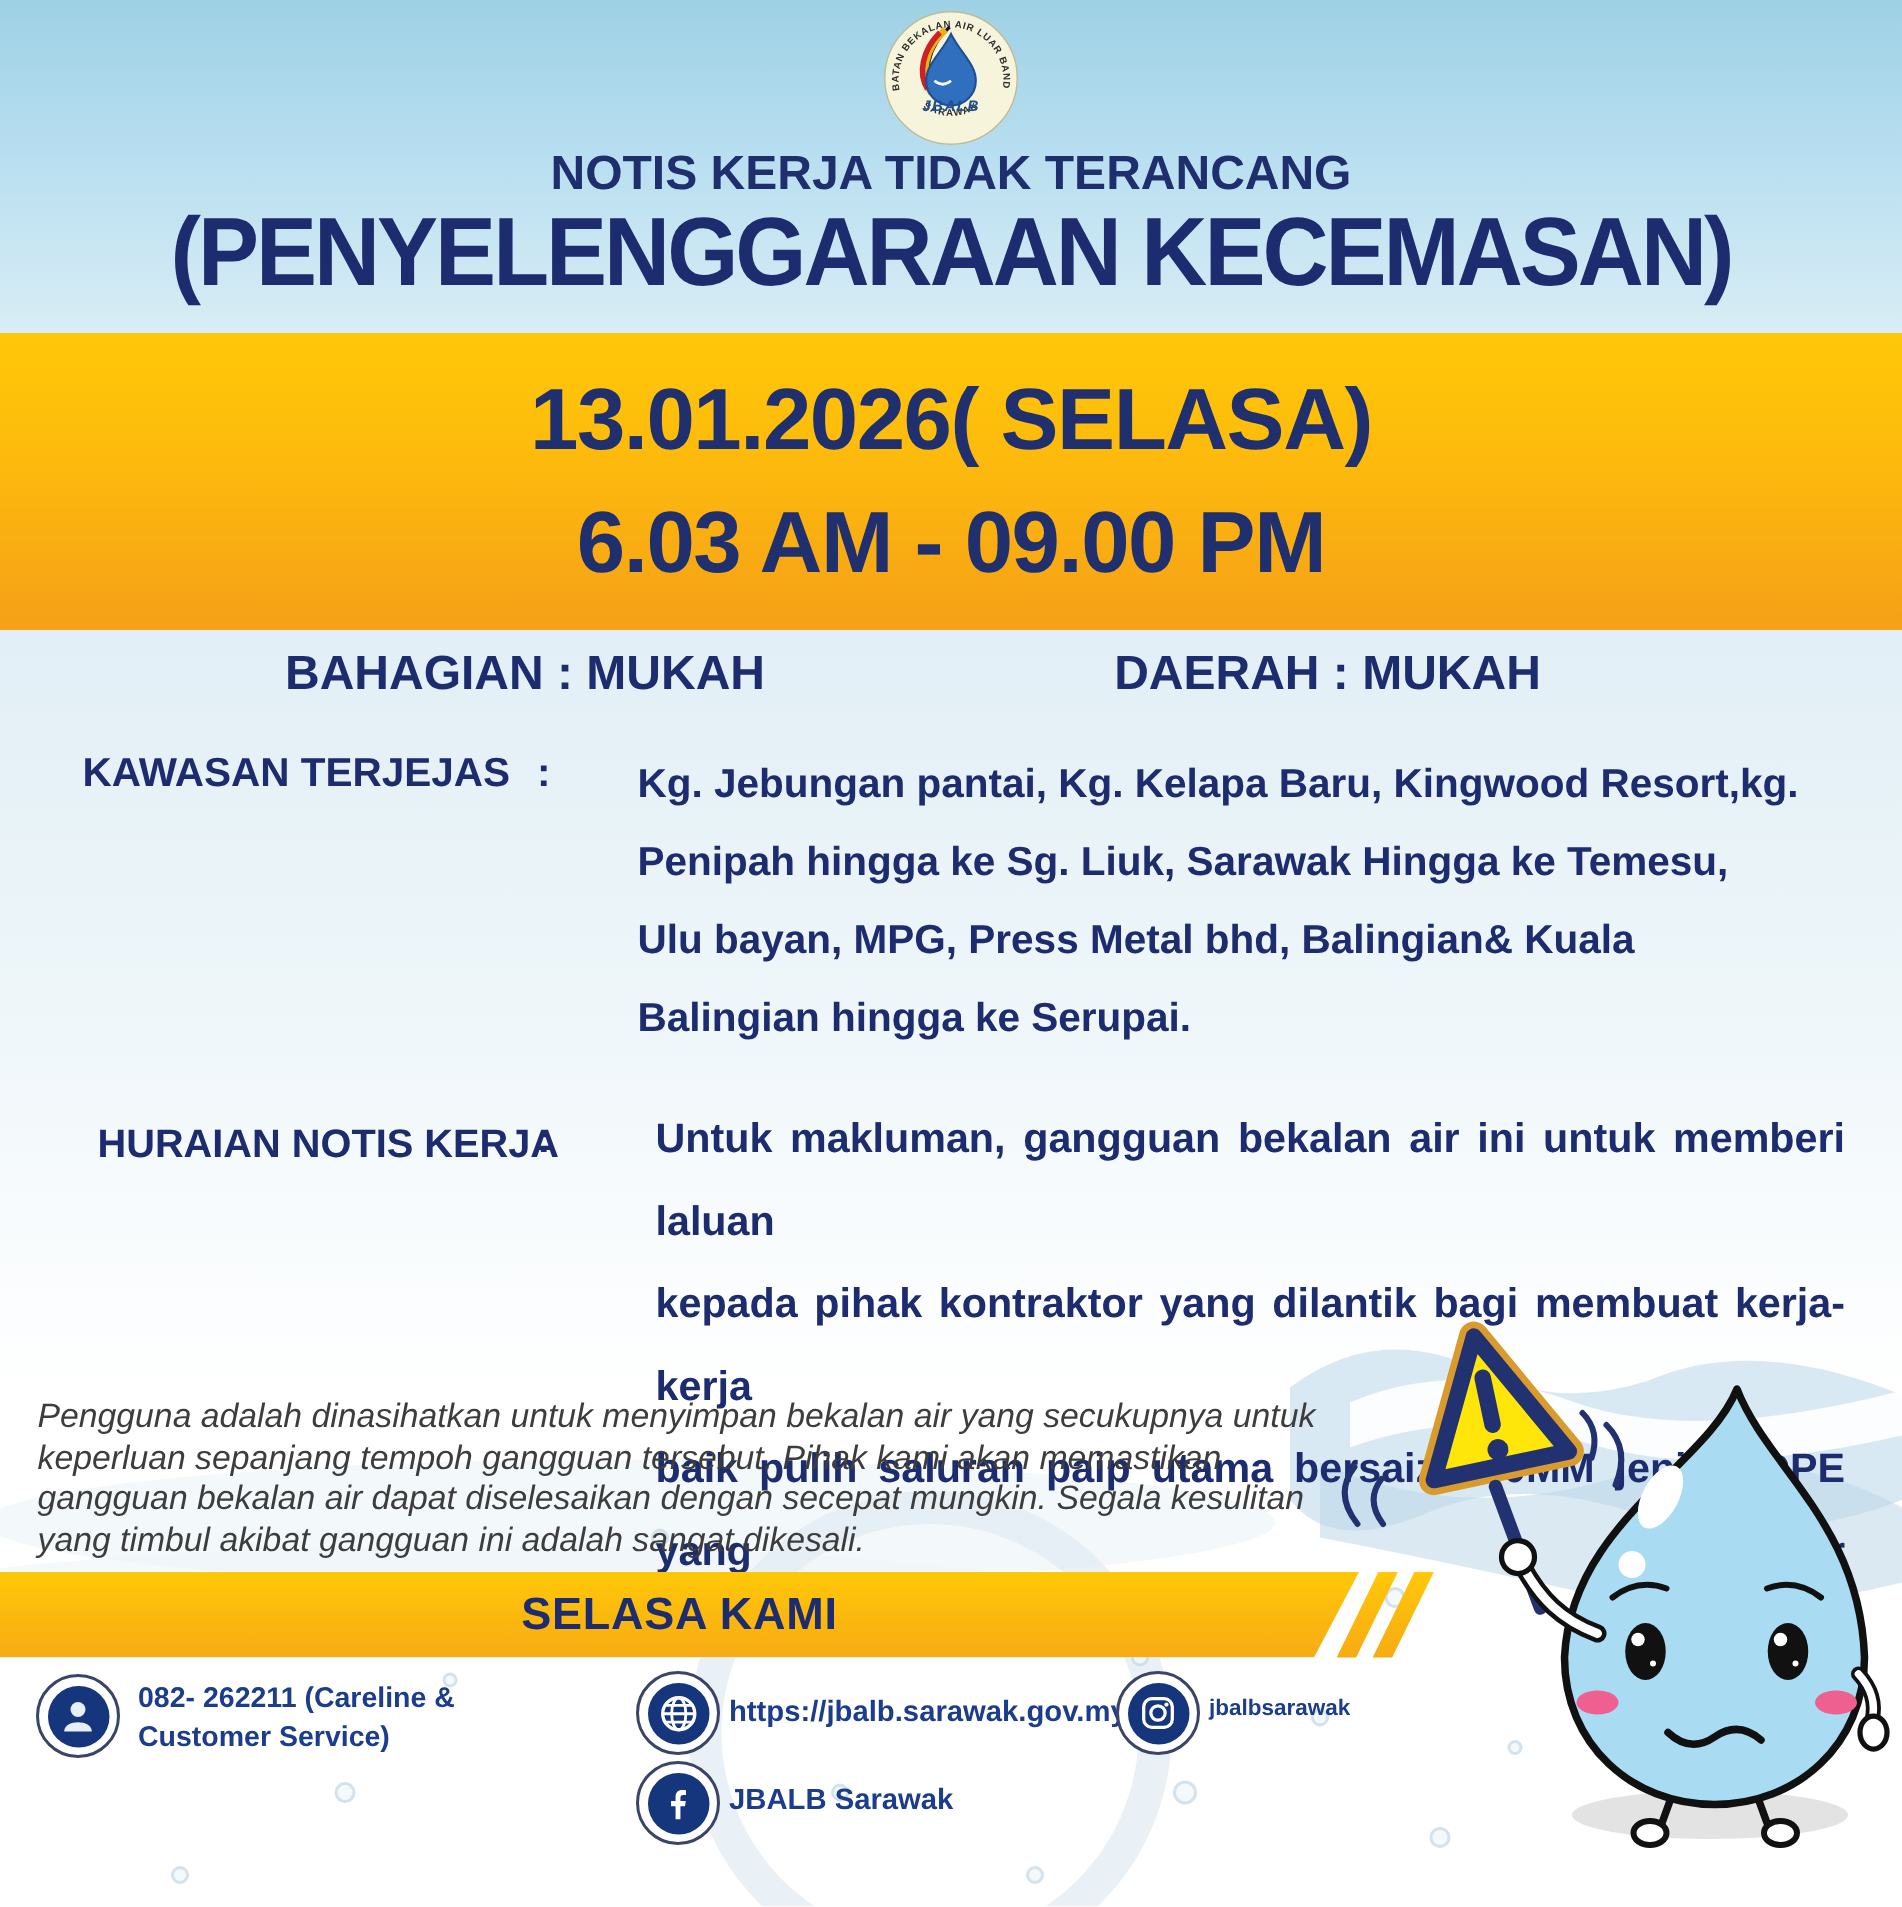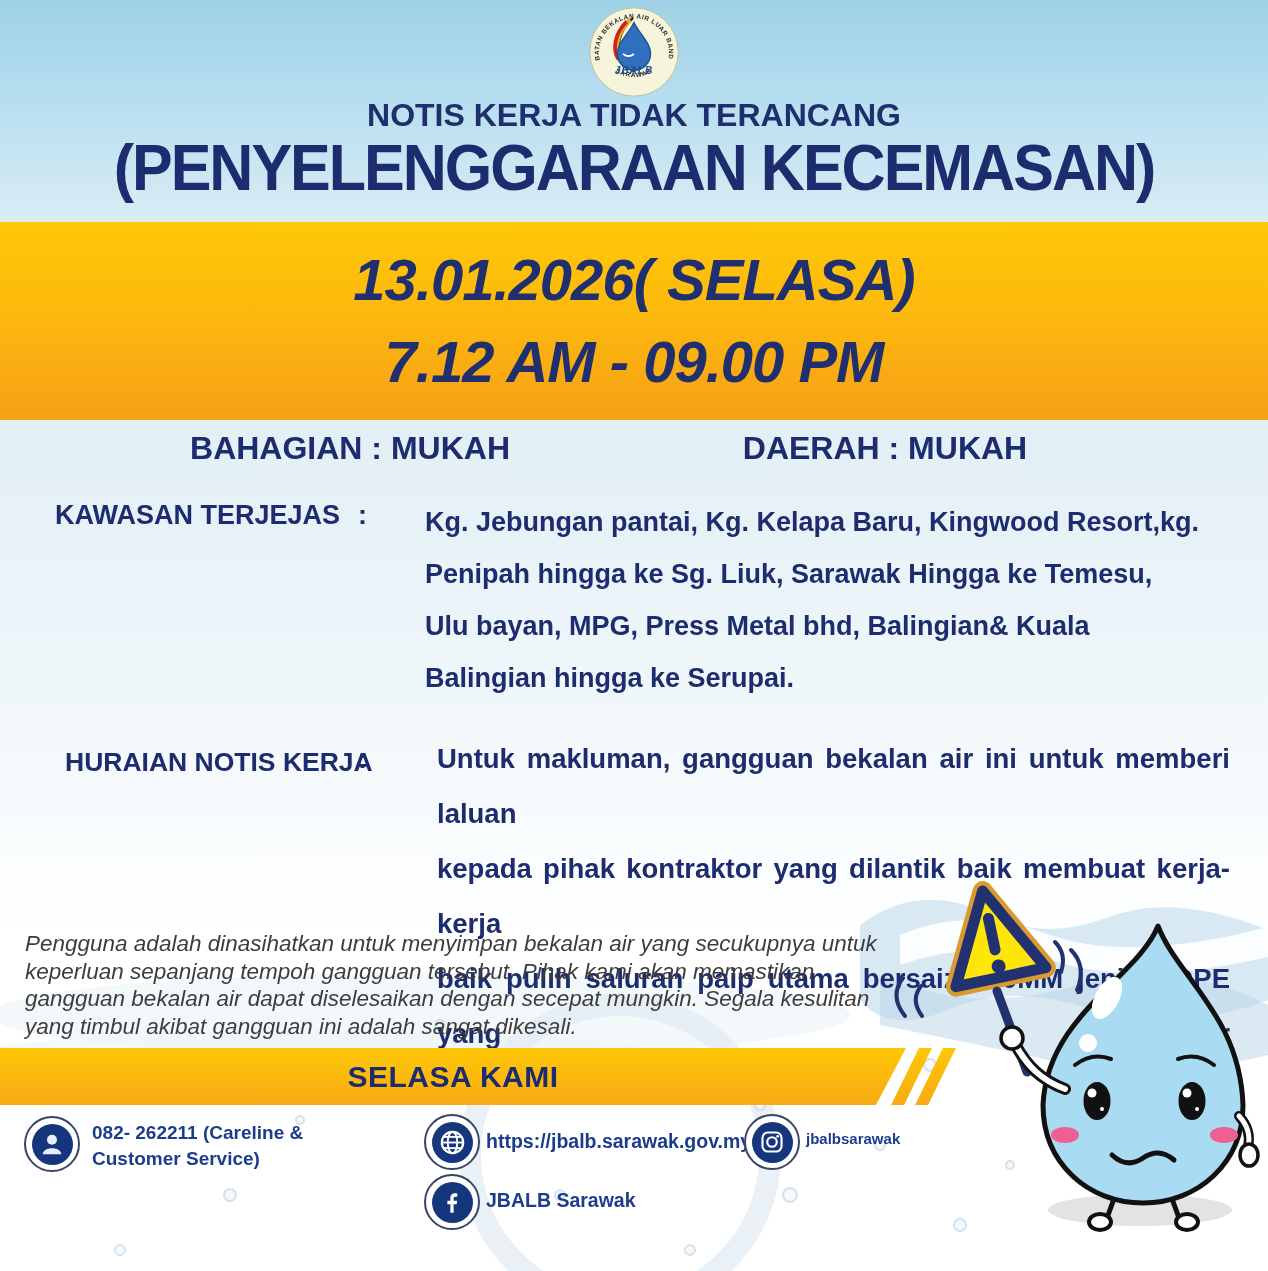--- a/index.html
+++ b/index.html
@@ -14,21 +14,21 @@
   .logo-wrap{top:6px;left:50%;transform:translateX(-50%);z-index:2;}
   .title-small{top:97px;left:0;width:1268px;text-align:center;
     font-size:32px;font-weight:bold;color:#1f2f6d;z-index:2;}
   .title-big{top:133px;left:0;width:1268px;text-align:center;
     font-size:61px;font-weight:bold;color:#1d2c6e;letter-spacing:-2px;
     transform:scaleY(1.06);z-index:2;}
   
   .banner-date{top:222px;left:0;width:1268px;height:198px;
     background:linear-gradient(180deg,#ffc808 0%,#fdb90d 45%,#f5a017 100%);z-index:1;}
   .date-line{left:0;width:1268px;text-align:center;font-size:58px;font-weight:bold;
-    color:#20306e;letter-spacing:-1px;z-index:2;font-style:italic;}
+    color:#20306e;letter-spacing:-1px;z-index:2;}
   .date-1{top:246px;}
   .date-2{top:328px;}
   
   .main-bg{top:420px;left:0;width:1268px;height:851px;
     background:linear-gradient(180deg,#e2eff6 0%,#ecf5f9 25%,#ffffff 60%);z-index:0;}
   .bahagian,.daerah{font-size:32px;font-weight:bold;color:#1d2c6e;z-index:2;}
   .bahagian{top:430px;left:150px;width:400px;text-align:center;}
   .daerah{top:430px;left:690px;width:390px;text-align:center;}
   .field-label{font-weight:bold;color:#1d2c6e;z-index:2;}
   .kawasan-label{top:500px;left:55px;font-size:27px;}
@@ -97,39 +97,39 @@
     <path d="M50,18 C43,32 32,40 32,52 a18,18 0 0 0 36,0 C68,40 57,32 50,18 Z" fill="#2f6fbd" stroke="#1d4f92" stroke-width="1.5"></path>
     <path d="M38,52 q6,5 12,0" stroke="#ffffff" stroke-width="2" fill="none"></path>
     <text x="50" y="74" text-anchor="middle" font-size="11" font-weight="bold" font-style="italic" fill="#1d4f92" letter-spacing="1">JBALB</text>
   </svg>
 </div>
 
 <div class="abs title-small">NOTIS KERJA TIDAK TERANCANG</div>
 <div class="abs title-big">(PENYELENGGARAAN KECEMASAN)</div>
 
 <div class="abs date-line date-1">13.01.2026( SELASA)</div>
-<div class="abs date-line date-2">7.12 AM - 09.00 PM</div>
+<div class="abs date-line date-2">6.03 AM - 09.00 PM</div>
 
 <div class="abs bahagian">BAHAGIAN : MUKAH</div>
 <div class="abs daerah">DAERAH : MUKAH</div>
 
 <div class="abs field-label kawasan-label">KAWASAN TERJEJAS</div>
 <div class="abs kawasan-colon">:</div>
 <div class="abs kawasan-lines">
   <div>Kg. Jebungan pantai, Kg. Kelapa Baru, Kingwood Resort,kg.</div>
   <div>Penipah hingga ke Sg. Liuk, Sarawak Hingga ke Temesu,</div>
   <div>Ulu bayan, MPG, Press Metal bhd, Balingian&amp; Kuala</div>
   <div>Balingian hingga ke Serupai.</div>
 </div>
 
 <div class="abs field-label huraian-label">HURAIAN NOTIS KERJA</div>
 <div class="abs huraian-colon">:</div>
 <div class="abs huraian-lines">
   <div class="just">Untuk makluman, gangguan bekalan air ini untuk memberi laluan</div>
-  <div class="just">kepada pihak kontraktor yang dilantik baik membuat kerja- kerja</div>
+  <div class="just">kepada pihak kontraktor yang dilantik bagi membuat kerja- kerja</div>
   <div class="just">baik pulih saluran paip utama bersaiz 500MM jenis HDPE yang bocor</div>
   <div>di kawasan Penipah Mukah.</div>
 </div>
 
 <svg class="abs water" width="1268" height="406" viewBox="0 0 1268 406">
   <ellipse cx="420" cy="150" rx="430" ry="42" fill="#e9f2f8" opacity="0.55"></ellipse>
   <ellipse cx="320" cy="200" rx="390" ry="34" fill="#eef5f9" opacity="0.6"></ellipse>
   <path d="M860,60 q60,-45 130,-10 q50,25 110,5 q70,-30 168,10 l0,70 q-90,35 -180,8 q-80,-25 -140,2 q-60,25 -88,-10 Z" fill="#cfe3f1" opacity="0.8"></path>
   <path d="M880,110 q90,40 190,12 q110,-30 198,18 l0,50 q-120,30 -220,5 q-100,-22 -168,-35 Z" fill="#bdd7ea" opacity="0.55"></path>
   <path d="M900,70 q70,-30 150,0 q80,28 218,-8 l0,30 q-130,30 -210,5 q-80,-25 -158,3 Z" fill="#ffffff" opacity="0.9"></path>

